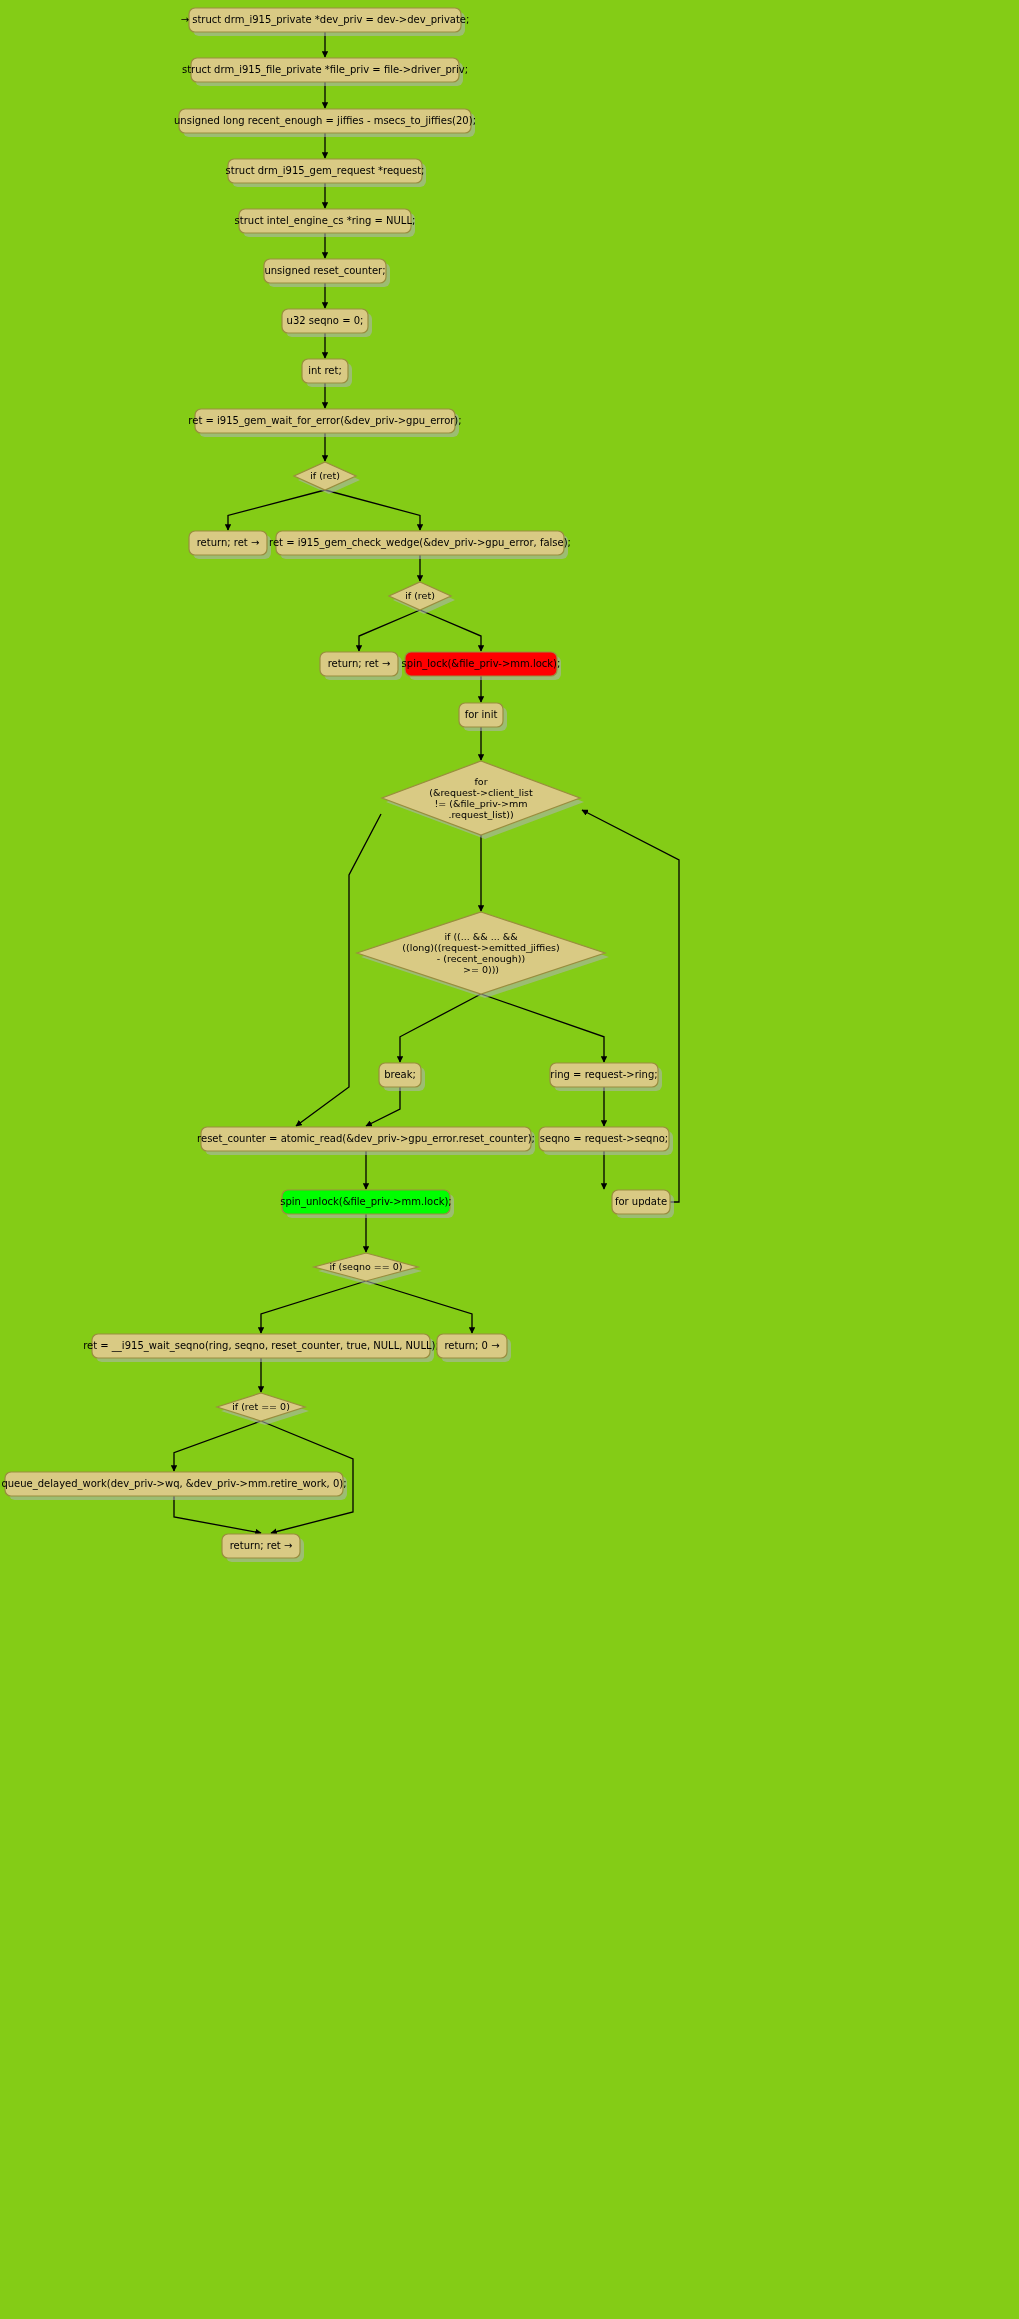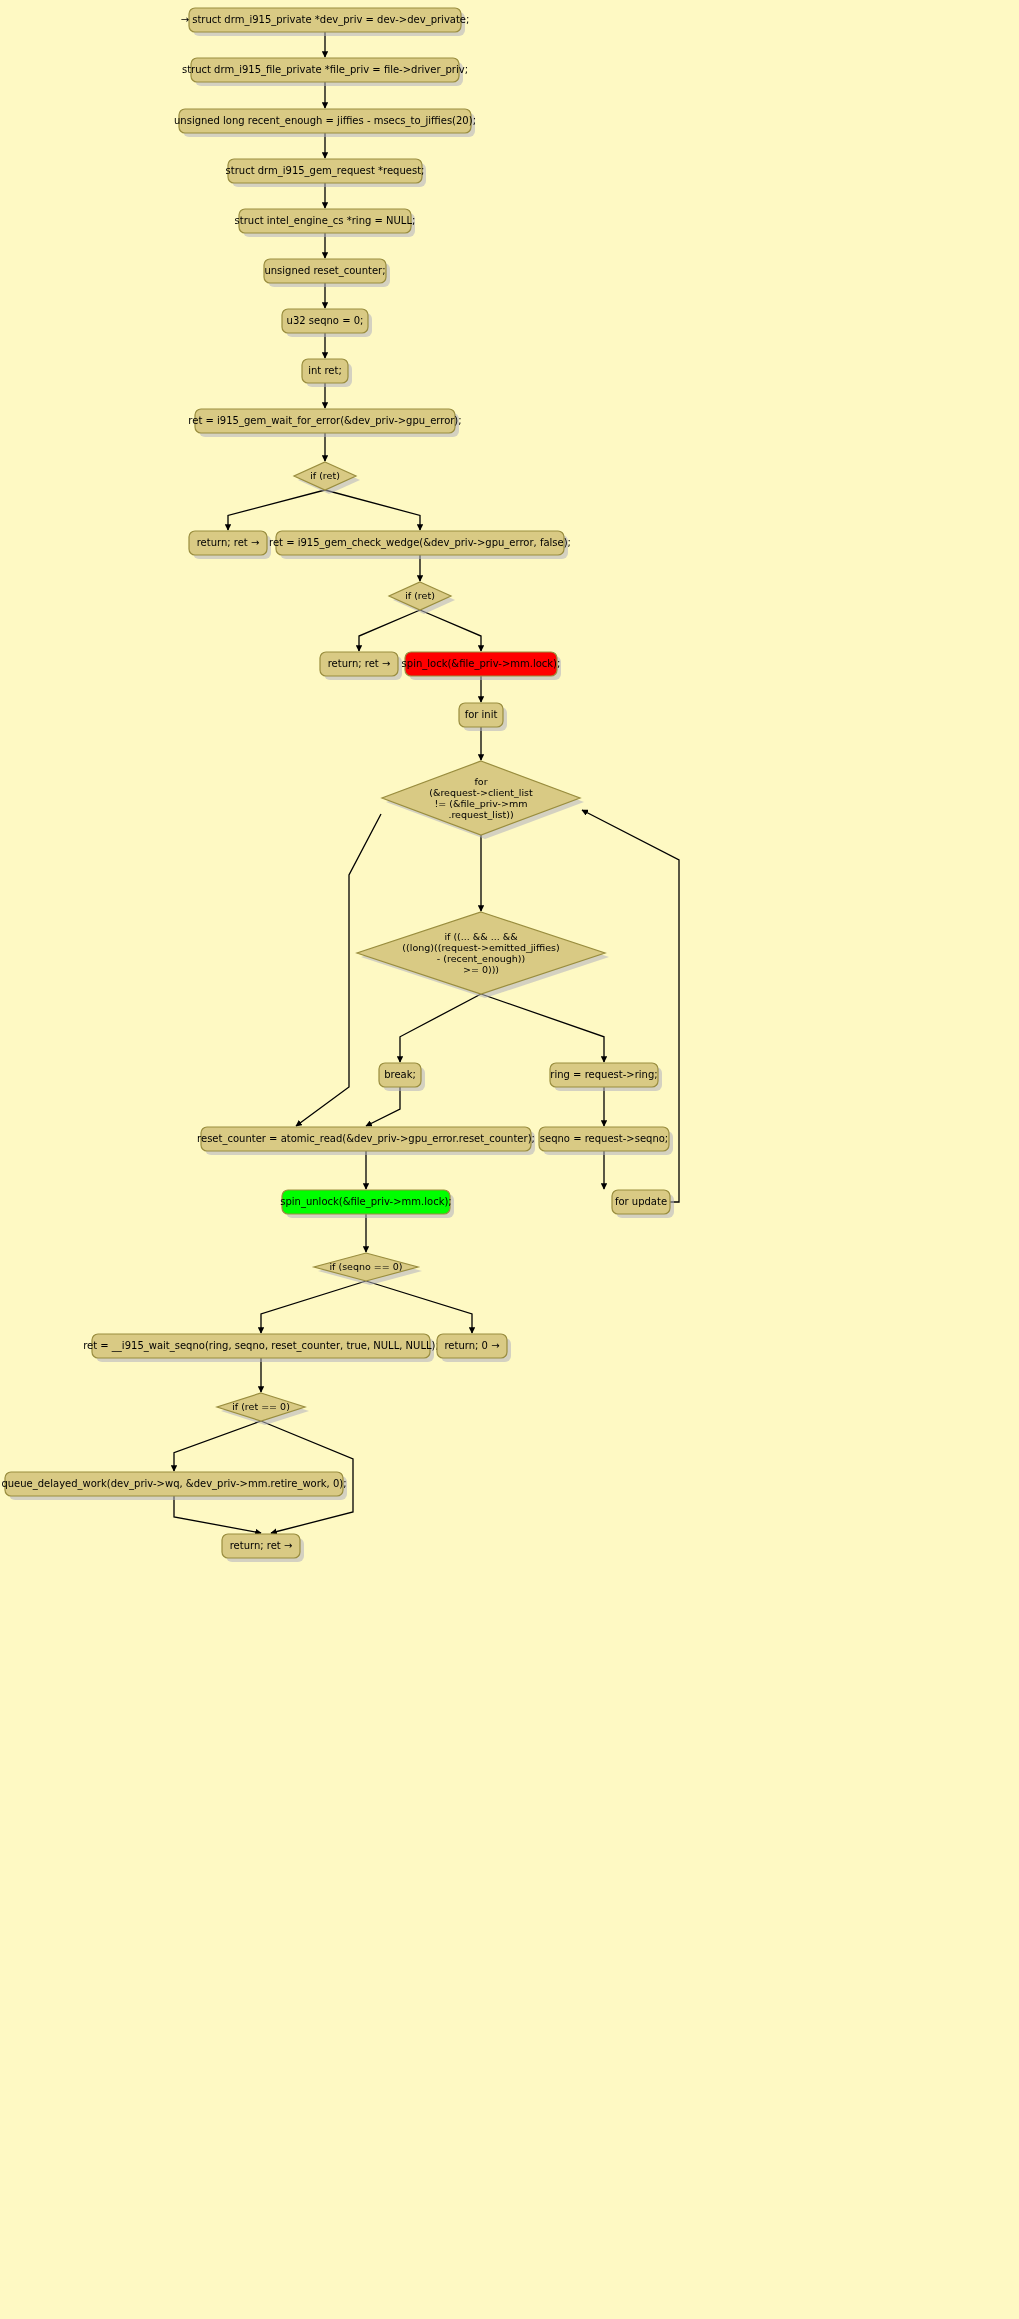--- a/index.html
+++ b/index.html
@@ -1,17 +1,17 @@
 <!DOCTYPE html>
 <html><head>
 <meta charset="utf-8">
 <style>
   html,body{margin:0;padding:0;background:#ffffff;}
   body{font-family:"DejaVu Sans","Liberation Sans",sans-serif;}
-  #stage{position:relative;width:1019px;height:2319px;background:#fef9c3;overflow:hidden;}
+  #stage{position:relative;width:1019px;height:2319px;background:#84cc16;overflow:hidden;}
   svg{display:block;}
   .nodetext{font-family:"DejaVu Sans","Liberation Sans",sans-serif;fill:#000000;}
 </style>
 </head>
 <body>
 
 <div id="stage">
   <svg id="chart" width="1019" height="2319" viewBox="0 0 1019 2319" xmlns="http://www.w3.org/2000/svg">
     <defs>
       <marker id="arrow" viewBox="0 0 10 10" refX="9" refY="5" markerWidth="5" markerHeight="5" orient="auto-start-reverse">

